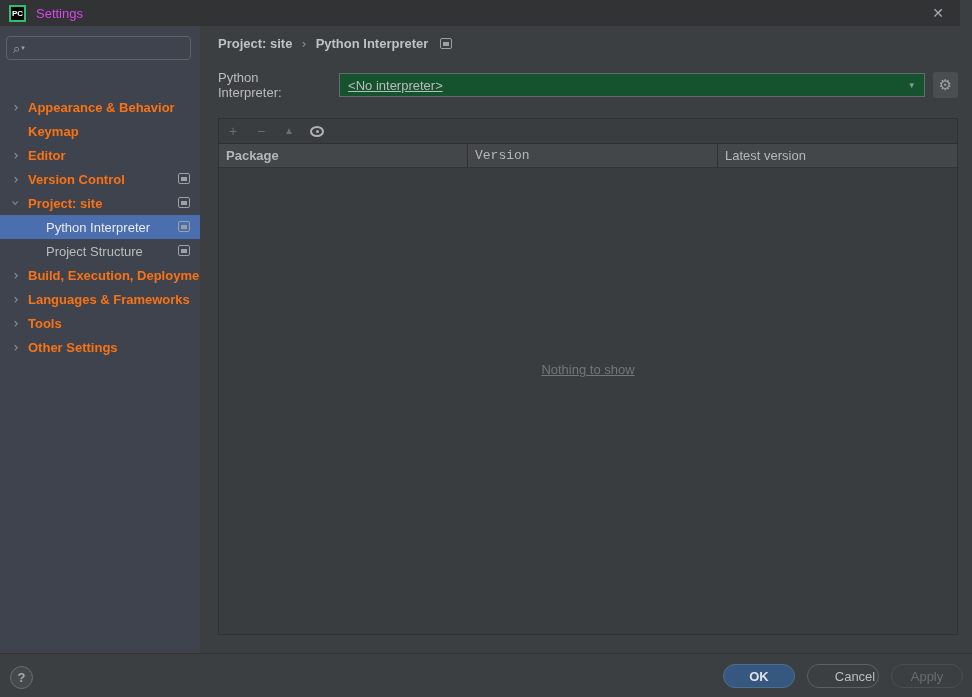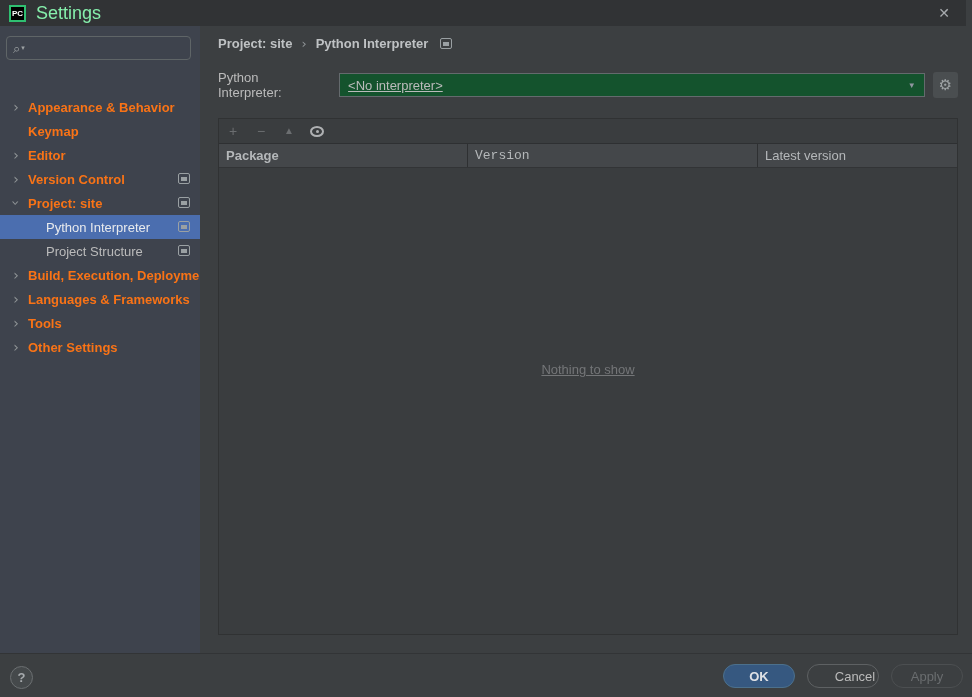--- a/index.html
+++ b/index.html
@@ -10,33 +10,33 @@
     position: relative;
     width: 972px; height: 697px;
     background: #3c3f41;
     color: #bbbbbb;
     font-size: 13px;
     overflow: hidden;
   }
 
   
   .titlebar {
-    position: absolute; left: 0; top: 0; right: 6px; height: 26px;
+    position: absolute; left: 0; top: 0; right: 12px; height: 26px;
     background: #313335;
     display: flex; align-items: center;
   }
   .app-icon {
     width: 17px; height: 17px; margin-left: 9px;
     background: #000000;
     border: 2px solid #2fbf71;
     color: #ffffff; font-size: 8px; font-weight: bold;
     display: flex; align-items: center; justify-content: center;
     letter-spacing: 0;
   }
-  .title-text { margin-left: 10px; color: #86efac; font-size: 18px; }
+  .title-text { margin-left: 10px; color: #d946ef; font-size: 13px; }
   .close-btn {
     position: absolute; right: 8px; top: 0; width: 28px; height: 26px;
     display: flex; align-items: center; justify-content: center;
     color: #a7abae; font-size: 14px; cursor: default;
   }
 
   
   .sidebar {
     position: absolute; left: 0; top: 26px; width: 200px; height: 627px;
     background: #3e434d;
@@ -147,21 +147,21 @@
 
   .pkg-header {
     height: 24px; background: #44474a;
     display: flex; align-items: center;
     border-bottom: 1px solid #323436;
     color: #b5b8ba;
   }
   .col { padding-left: 7px; height: 100%; display: flex; align-items: center; }
   .col-package { width: 248px; font-weight: bold; }
   .col-version { width: 250px; border-left: 1px solid #2e3032; font-family: Liberation Mono, monospace; }
-  .col-latest  { flex: 1; border-left: 1px solid #2e3032; margin-left: 40px; }
+  .col-latest  { flex: 1; border-left: 1px solid #2e3032; }
 
   .pkg-body {
     flex: 1; position: relative; background: #3a3d3f;
   }
   .empty-text {
     position: absolute; left: 0; right: 0; top: 194px;
     text-align: center; color: #747678; text-decoration: underline;
   }
 
   

